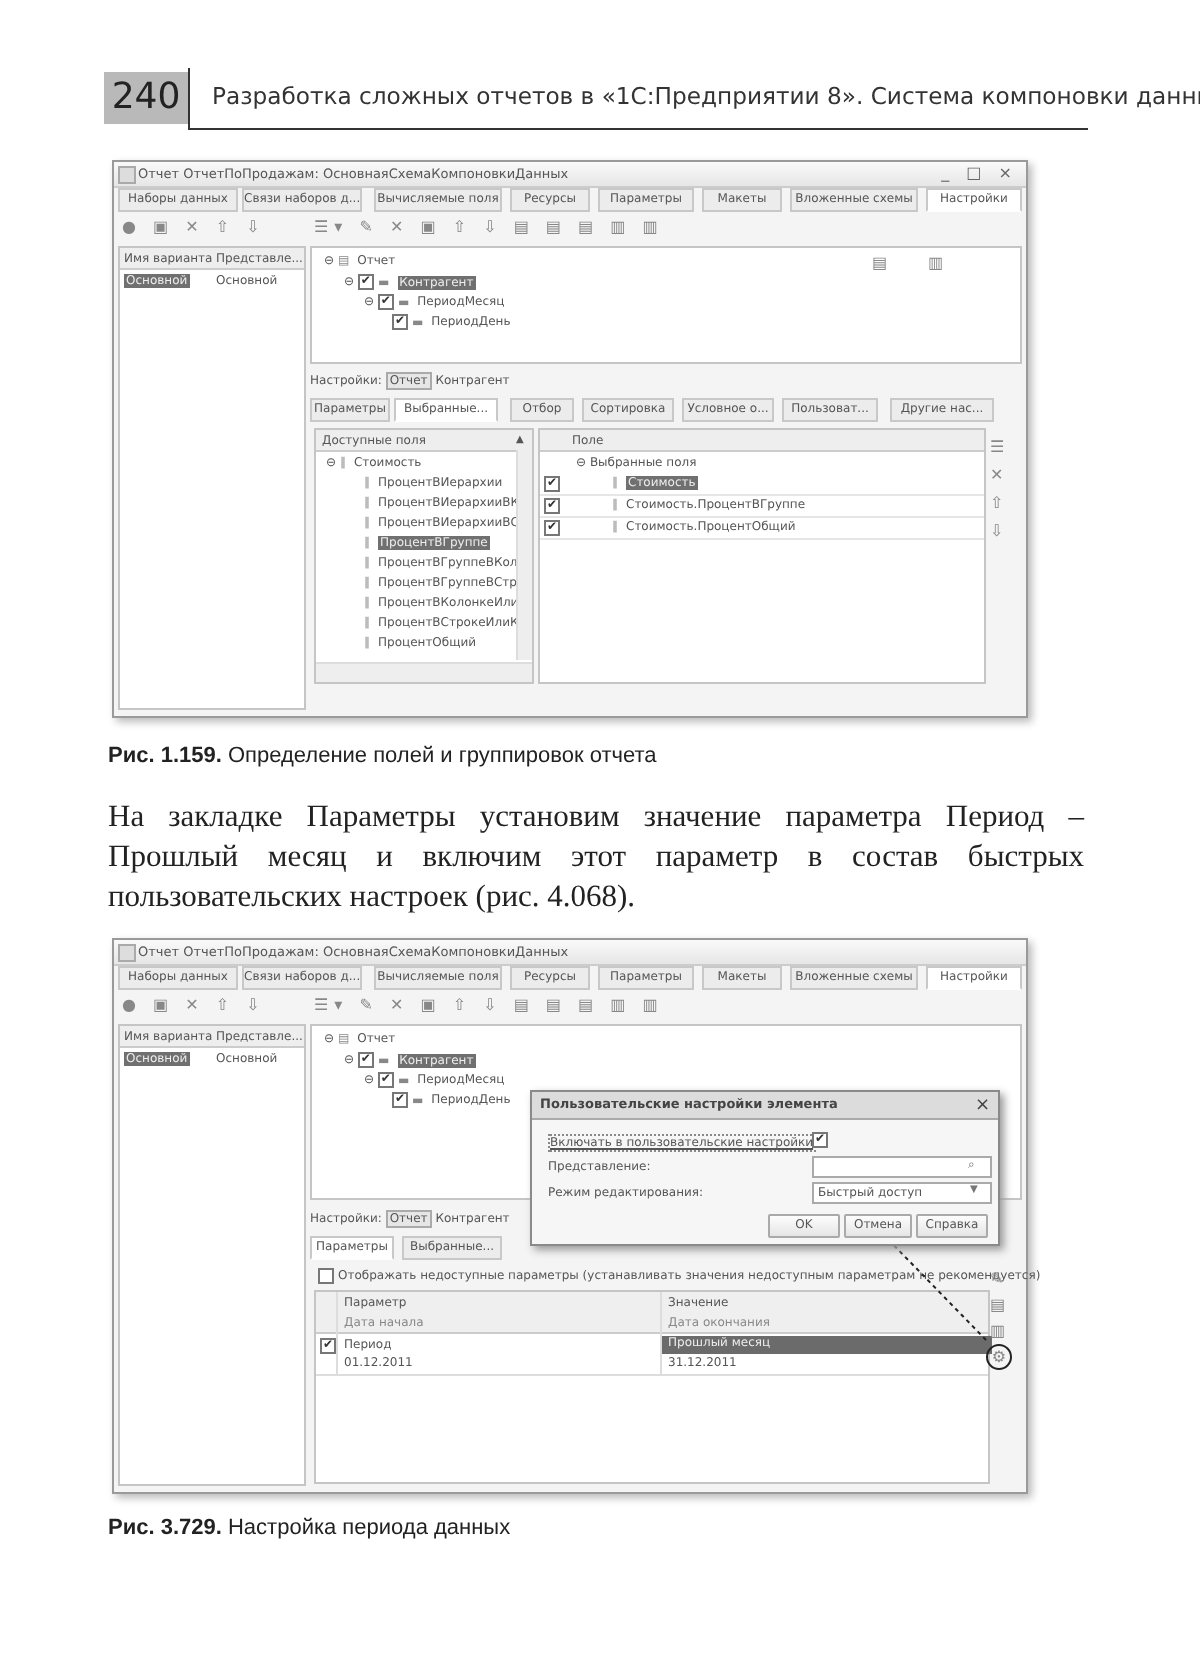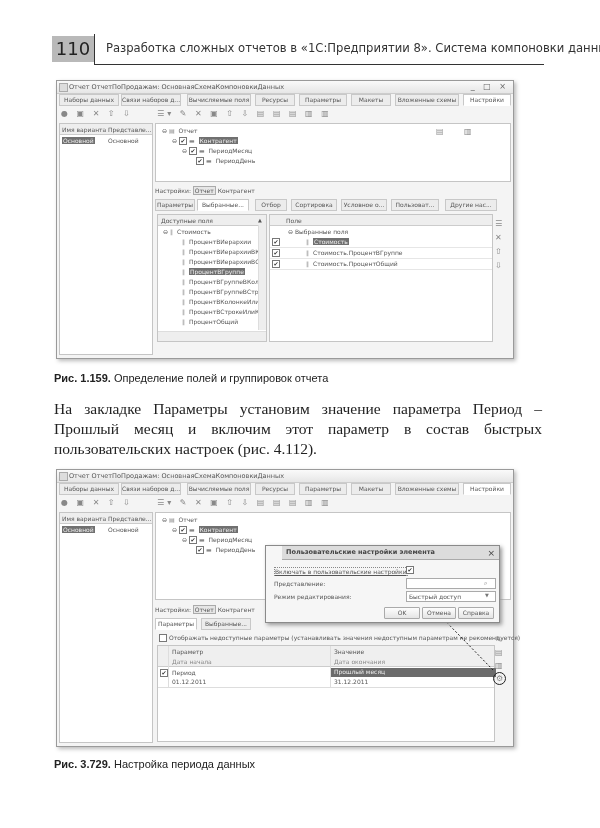--- a/index.html
+++ b/index.html
@@ -24,28 +24,28 @@
   .cell{position:absolute;font-size:6px;color:#555;white-space:nowrap;}
   .hdr{position:absolute;background:#eee;border-bottom:1px solid #ccc;}
   .sel{background:#707070;color:#eee;padding:0 1px;}
   .chk{display:inline-block;width:6px;height:6px;border:1px solid #777;background:#fff;font-size:6px;line-height:6px;text-align:center;vertical-align:middle;margin-right:2px;color:#333;}
   .fld{color:#888;margin-right:4px;}
   .row{position:absolute;left:0;right:0;height:10px;border-bottom:1px solid #e6e6e6;}
   .caption{font-family:"Liberation Sans",sans-serif;font-size:11px;color:#222;white-space:nowrap;}
   .caption b{font-weight:bold;}
   .body-text{font-family:"Liberation Serif",serif;font-size:15.5px;line-height:20px;color:#222;text-align:justify;}
   .dlg{position:absolute;background:#f6f6f6;border:1px solid #8a8a8a;box-shadow:2px 2px 4px #999;}
-  .dlg-title{position:absolute;left:16px;right:0;top:0;height:13px;background:#dcdcdc;border-bottom:1px solid #aaa;font-size:6.5px;font-weight:bold;color:#444;line-height:13px;padding-left:4px;}
+  .dlg-title{position:absolute;left:0;right:0;top:0;height:13px;background:#dcdcdc;border-bottom:1px solid #aaa;font-size:6.5px;font-weight:bold;color:#444;line-height:13px;padding-left:4px;}
   .btn{position:absolute;height:10px;border:1px solid #aaa;background:linear-gradient(#fdfdfd,#e5e5e5);font-size:6px;color:#555;text-align:center;line-height:10px;border-radius:1px;}
   .inp{position:absolute;height:9px;border:1px solid #aaa;background:#fff;font-size:6px;color:#555;line-height:9px;padding-left:2px;}
 </style>
 </head>
 <body>
 
-<div class="abs pnum">110</div>
+<div class="abs pnum">240</div>
 <div class="abs pnum-bar"></div>
 <div class="abs ptitle">Разработка сложных отчетов в «1С:Предприятии 8». Система компоновки данных</div>
 <div class="abs prule"></div>
 
 <div class="abs win" style="left:56px;top:80px;width:456px;height:277px;">
   <div class="titlebar">
     <div class="ico"></div>
     <div class="t">Отчет ОтчетПоПродажам: ОсновнаяСхемаКомпоновкиДанных</div>
     <div class="wbtns">_ □ ×</div>
   </div>
@@ -129,21 +129,21 @@
   <div class="cell" style="left:438px;top:136px;font-size:8px;color:#888;line-height:14px;">
     <div>☰</div>
     <div>✕</div>
     <div>⇧</div>
     <div>⇩</div>
   </div>
 </div>
 
 <div class="abs caption" style="left:54px;top:372px;"><b>Рис. 1.159.</b><span> Определение полей и группировок отчета</span></div>
 
-<div class="abs body-text" style="left:54px;top:399px;width:488px;">На закладке Параметры установим значение параметра Период – Прошлый месяц и включим этот параметр в  состав быстрых пользовательских настроек (рис. 4.112).</div>
+<div class="abs body-text" style="left:54px;top:399px;width:488px;">На закладке Параметры установим значение параметра Период – Прошлый месяц и включим этот параметр в  состав быстрых пользовательских настроек (рис. 4.068).</div>
 
 <div class="abs win" style="left:56px;top:469px;width:456px;height:276px;">
   <div class="titlebar">
     <div class="ico"></div>
     <div class="t">Отчет ОтчетПоПродажам: ОсновнаяСхемаКомпоновкиДанных</div>
   </div>
   <div class="tabs">
     <div class="tab" style="left:0;width:58px;">Наборы данных</div>
     <div class="tab" style="left:62px;width:58px;">Связи наборов д...</div>
     <div class="tab" style="left:128px;width:62px;">Вычисляемые поля</div>

